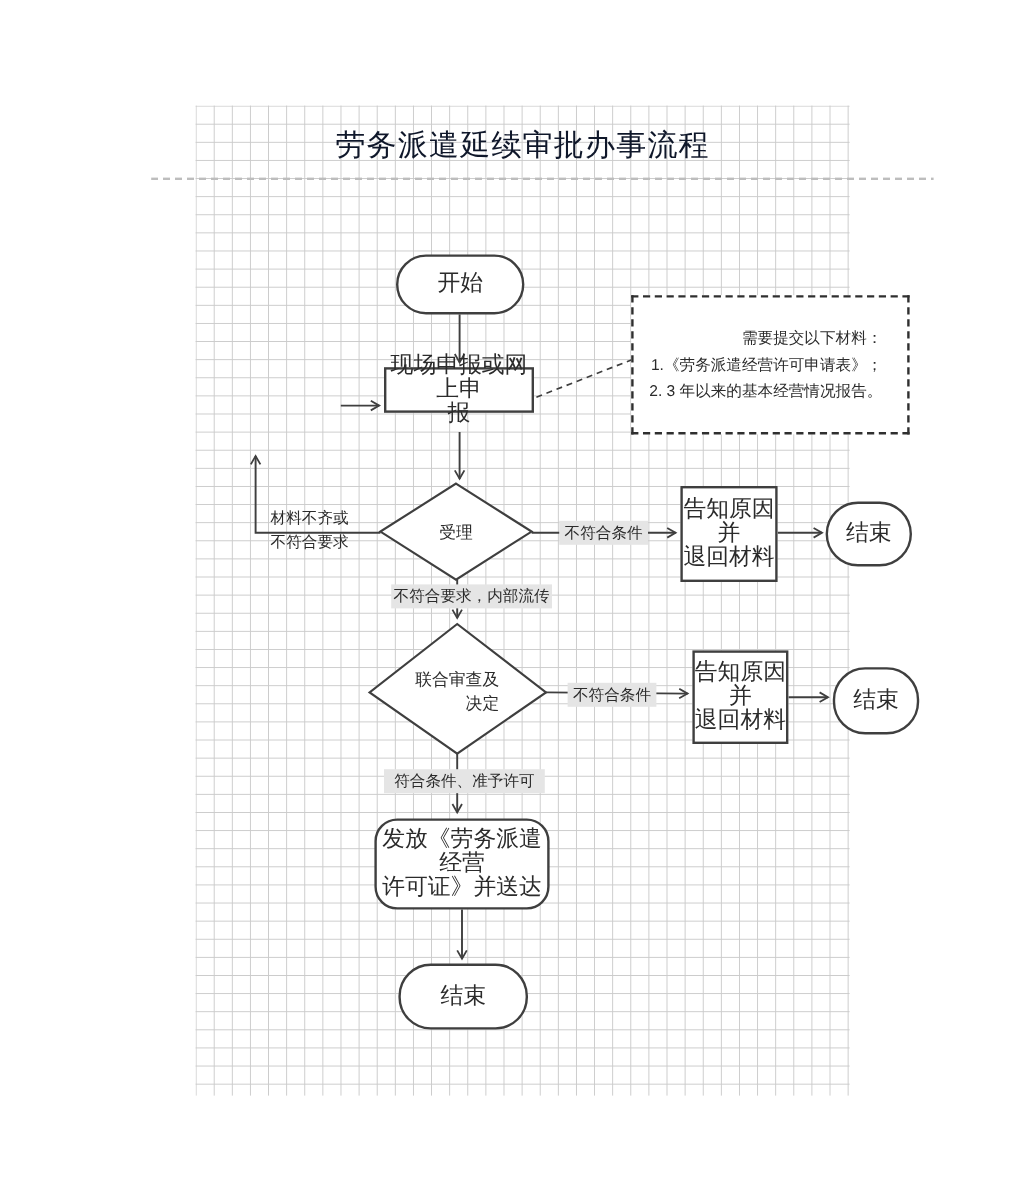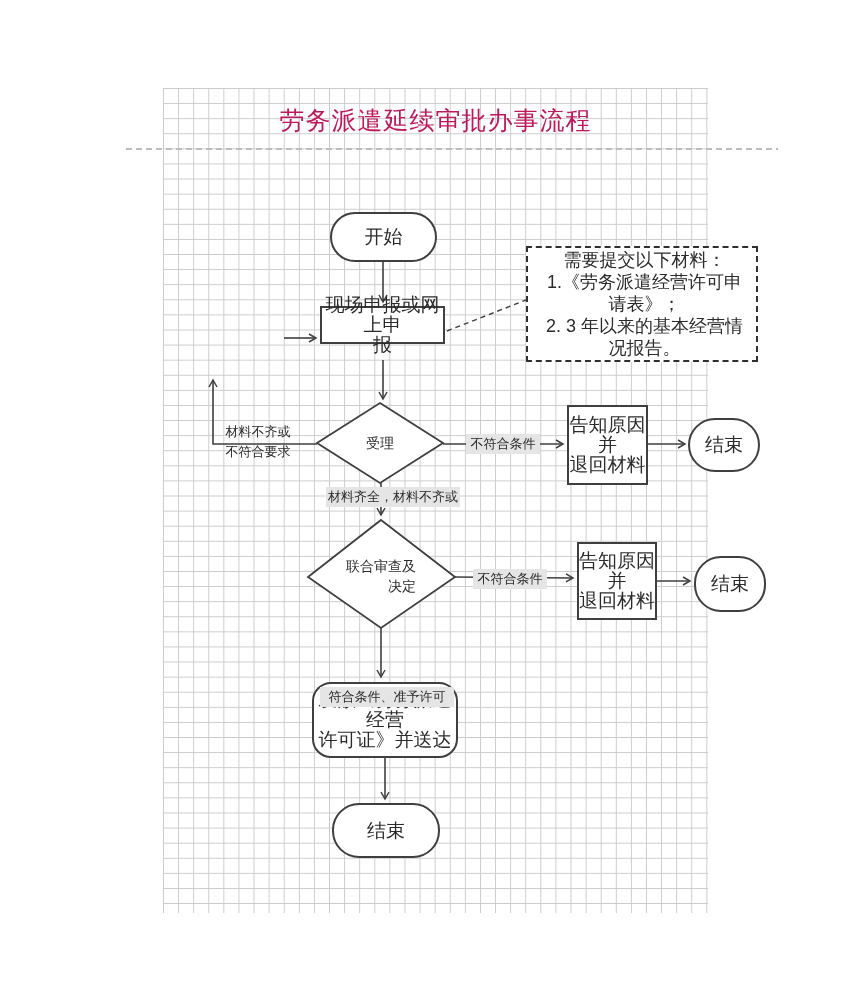--- a/index.html
+++ b/index.html
@@ -15,33 +15,33 @@
     background-size:15.1px 15.1px;
     z-index:1;
   }
   .pagebreak{
     position:absolute;left:126px;top:148px;width:652px;height:2px;
     background:repeating-linear-gradient(90deg,#bdbdbd 0 6px,transparent 6px 10px);
     z-index:2;
   }
   .title{
     position:absolute;left:163px;top:104px;width:545px;
-    text-align:center;font-size:25px;letter-spacing:1px;color:#be185d;
+    text-align:center;font-size:25px;letter-spacing:1px;color:#0f172a;
     z-index:4;white-space:nowrap;
   }
   svg.layer{position:absolute;left:0;top:0;z-index:3;}
   .node{
     position:absolute;box-sizing:border-box;background:#ffffff;
     border:2px solid #3f3f3f;display:flex;align-items:center;justify-content:center;
     text-align:center;font-size:19px;line-height:20px;white-space:pre-line;z-index:4;
   }
   .stadium{border-radius:27px;}
   .note{
-    border:2px dashed #2f2f2f;justify-content:flex-start;text-align:center;
-    padding-left:13px;padding-right:8px;font-size:18px;line-height:22px;
+    border:2px dashed #2f2f2f;justify-content:flex-start;text-align:right;
+    padding-left:13px;padding-right:8px;font-size:13px;line-height:22px;
   }
   .dlabel{
     position:absolute;display:flex;align-items:center;justify-content:center;
     text-align:right;font-size:14px;line-height:20px;white-space:pre-line;z-index:4;
   }
   .elabel{
     position:absolute;font-size:13px;line-height:20px;text-align:center;
     white-space:pre-line;background:#e5e5e5;z-index:4;padding:0 2px;
   }
 </style>
@@ -107,19 +107,19 @@
   <div class="node" style="left:312px;top:682px;width:146px;height:76px;border-radius:19px;">发放《劳务派遣经营
 许可证》并送达</div>
 
   <div class="node stadium" style="left:332px;top:803px;width:108px;height:55px;">结束</div>
 
   <div class="elabel" style="left:214px;top:422px;width:84px;background:transparent;">材料不齐或
 不符合要求</div>
 
   <div class="elabel" style="left:466px;top:434px;width:70px;">不符合条件</div>
 
-  <div class="elabel" style="left:326px;top:487px;width:130px;">材料齐全，材料不齐或</div>
+  <div class="elabel" style="left:326px;top:487px;width:130px;">不符合要求，内部流传</div>
 
   <div class="elabel" style="left:473px;top:569px;width:70px;">不符合条件</div>
 
-  <div class="elabel" style="left:320px;top:641px;width:130px;margin-top:46px;">符合条件、准予许可</div>
+  <div class="elabel" style="left:320px;top:641px;width:130px;">符合条件、准予许可</div>
 
 </div>
 
 </body></html>

